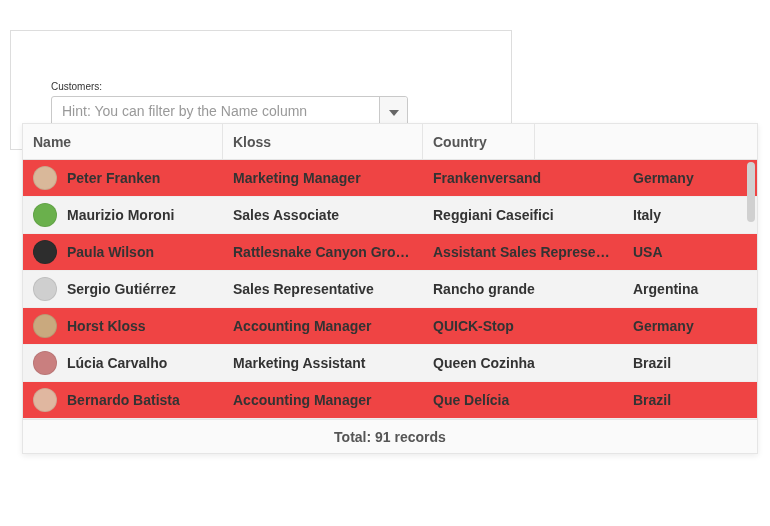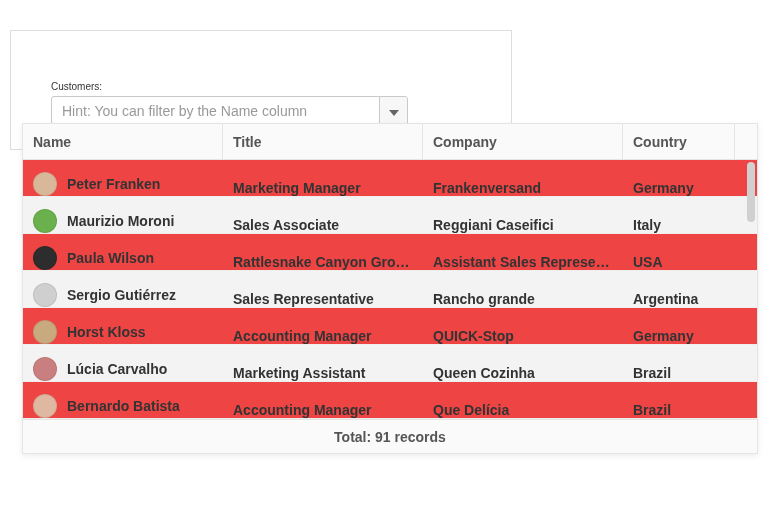--- a/index.html
+++ b/index.html
@@ -18,21 +18,21 @@
   .grid-header .col { display: flex; align-items: center; padding: 0 10px; color: #555; font-size: 14px; border-right: 1px solid #e5e5e5; }
   .grid-header .col:last-child { border-right: none; }
   .col-name   { width: 200px; }
   .col-title  { width: 200px; }
   .col-company{ width: 200px; }
   .col-country{ width: 112px; }
   .col-scroll { width: 22px; }
 
   .grid-body { position: relative; max-height: 260px; overflow: hidden; }
   .rows { }
-  .row { display: flex; height: 37px; align-items: flex-end; border-bottom: 1px solid #eee; }
+  .row { display: flex; height: 37px; align-items: center; border-bottom: 1px solid #eee; }
   .row:nth-child(even) { background: #f3f3f3; }
   .row .cell { padding: 0 10px; font-size: 14px; color: #333; white-space: nowrap; overflow: hidden; text-overflow: ellipsis; }
   .cell.col-name { display: flex; align-items: center; gap: 10px; }
   .avatar { width: 24px; height: 24px; border-radius: 50%; flex-shrink: 0; border: 1px solid rgba(0,0,0,0.08); }
 
   .scrollbar-track { position: absolute; right: 2px; top: 2px; width: 8px; height: 60px; background: #d0d0d0; border-radius: 4px; }
 
   .grid-footer { height: 34px; display: flex; align-items: center; justify-content: center; border-top: 1px solid #e5e5e5; background: #fafafa; color: #555; font-size: 14px; }
 </style>
 </head>
@@ -49,22 +49,21 @@
               <path d="M0 0 L5 6 L10 0 Z" fill="#666"></path>
             </svg>
         </span>
       </div>
     </div>
   </div>
 
   <div class="grid-wrap">
     <div class="grid-header">
       <div class="col col-name">Name</div>
-      <div class="col col-title">Title</div>
-      <div class="col col-company">Company</div>
+      <div class="col col-title">Kloss</div>
       <div class="col col-country">Country</div>
       <div class="col col-scroll"></div>
     </div>
 
     <div class="grid-body">
       <div class="rows" id="rows">
           <div class="row">
             <div class="cell col-name">
               <span class="avatar" style="background: rgb(217, 184, 154);"></span>
               <span>Peter Franken</span>

